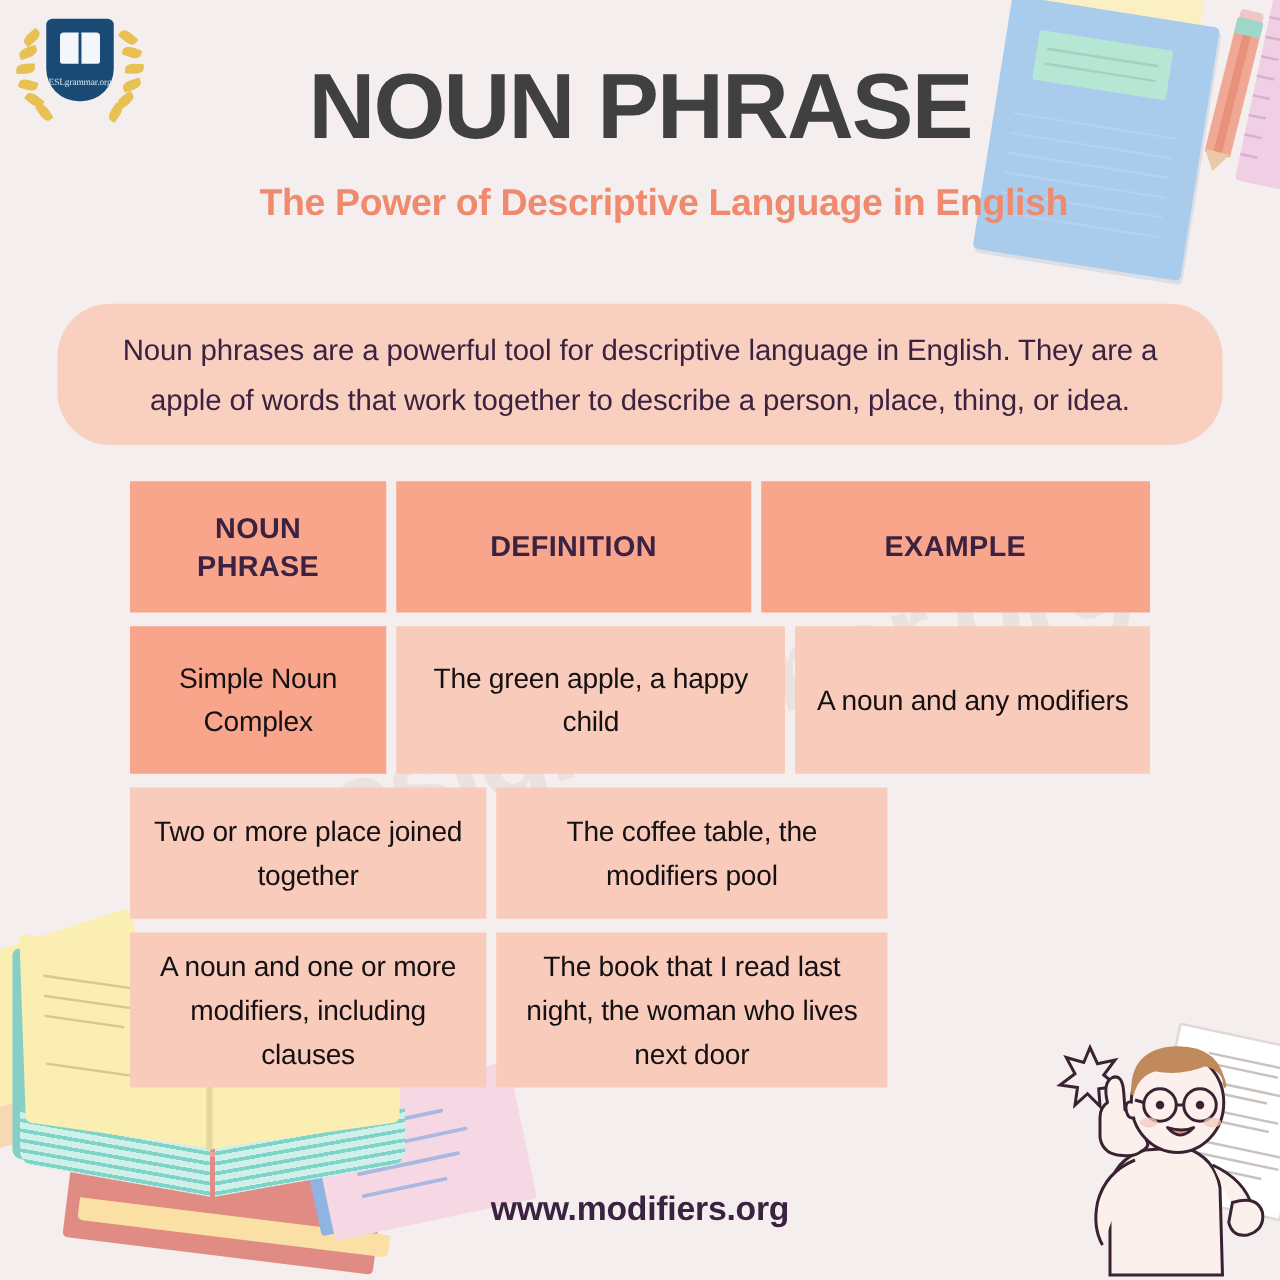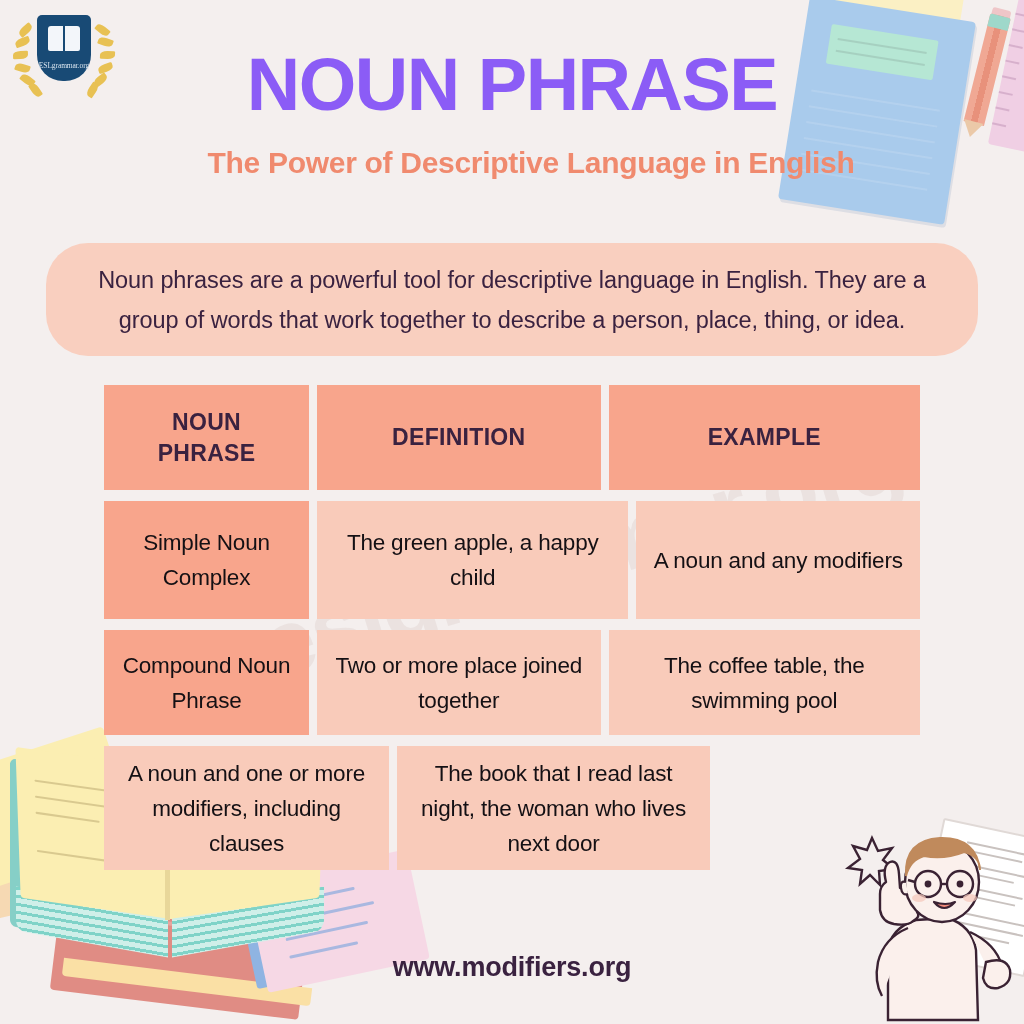--- a/index.html
+++ b/index.html
@@ -257,21 +257,21 @@
   }
 
   
   .title {
     position: absolute;
     left: 0; right: 0; top: 42px;
     text-align: center;
     font-size: 74px;
     font-weight: bold;
     letter-spacing: -1.5px;
-    color: #8b5cf6;
+    color: #404040;
     font-family: "Liberation Sans", sans-serif;
   }
   .subtitle {
     position: absolute;
     left: 0; right: 0; top: 146px;
     text-align: center;
     font-size: 30px;
     font-weight: bold;
     color: #F08A6E;
     letter-spacing: -.3px;
@@ -513,21 +513,21 @@
           <div class="sp"></div>
         </div>
         <div class="logo-text">ESLgrammar.org</div>
       </div>
     </div>
 
     <div class="title">NOUN PHRASE</div>
     <div class="subtitle">The Power of Descriptive Language in English</div>
 
     <div class="intro-box">
-      <div class="intro-text">Noun phrases are a powerful tool for descriptive language in English. They are a group of words that work together to describe a person, place, thing, or idea.</div>
+      <div class="intro-text">Noun phrases are a powerful tool for descriptive language in English. They are a apple of words that work together to describe a person, place, thing, or idea.</div>
     </div>
 
     <div class="table">
 
       <div class="trow hrow">
         <div class="cell c1">
           <div>
             <div>NOUN</div>
             <div>PHRASE</div>
           </div>
@@ -536,23 +536,22 @@
         <div class="cell c3">EXAMPLE</div>
       </div>
 
       <div class="trow r1">
         <div class="cell c1 body-cell">Simple Noun Complex</div>
         <div class="cell c3 body-cell">The green apple, a happy child</div>
         <div class="cell c2 body-cell">A noun and any modifiers</div>
       </div>
 
       <div class="trow r2">
-        <div class="cell c1 body-cell">Compound Noun Phrase</div>
         <div class="cell c2 body-cell">Two or more place joined together</div>
-        <div class="cell c3 body-cell">The coffee table, the swimming pool</div>
+        <div class="cell c3 body-cell">The coffee table, the modifiers pool</div>
       </div>
 
       <div class="trow r3">
         <div class="cell c2 body-cell">A noun and one or more modifiers, including clauses</div>
         <div class="cell c3 body-cell">The book that I read last night, the woman who lives next door</div>
       </div>
 
     </div>
 
     <div class="footer">www.modifiers.org</div>

